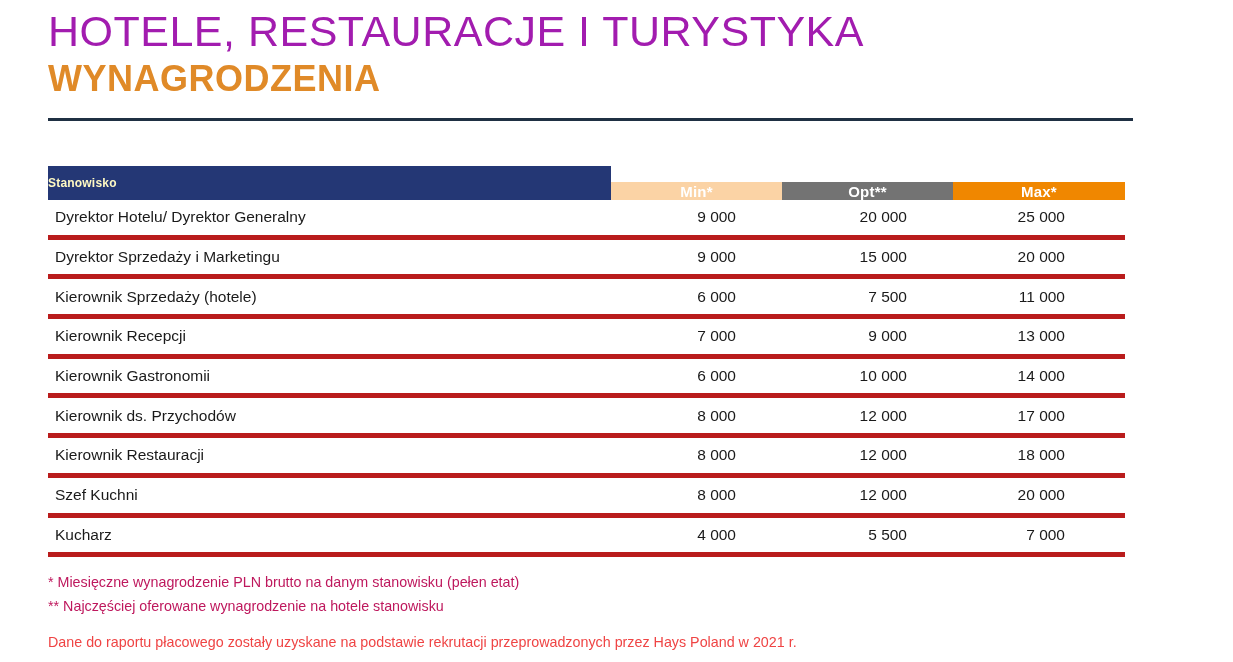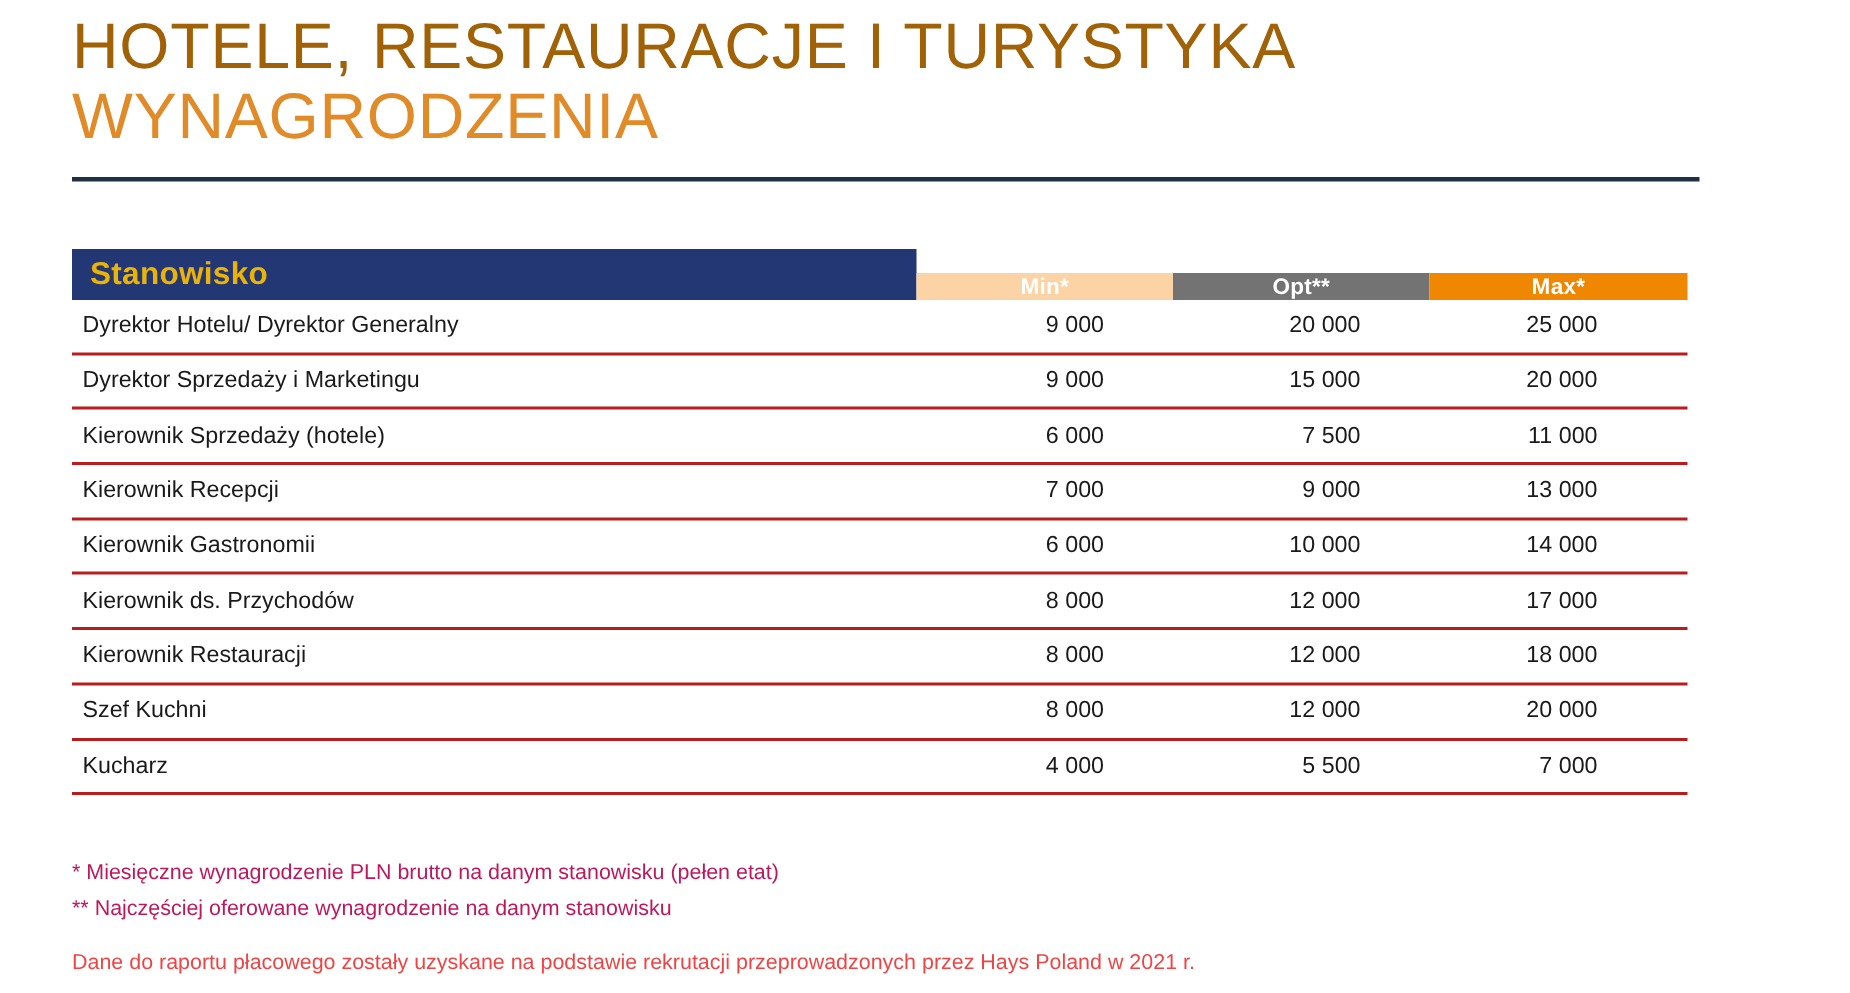--- a/index.html
+++ b/index.html
@@ -26,30 +26,30 @@
   .title-block {
     position: absolute;
     left: 48px;
     top: 8px;
     width: 1090px;
   }
   .title-line1 {
     font-size: 43px;
     line-height: 47px;
     letter-spacing: 0.5px;
-    color: #a16207;
+    color: #a21caf;
     font-weight: 400;
     white-space: nowrap;
   }
   .title-line2 {
-    font-size: 43px;
+    font-size: 36px;
     line-height: 47px;
     letter-spacing: 0.5px;
     color: #e08a28;
-    font-weight: 400;
+    font-weight: 700;
     white-space: nowrap;
   }
   .title-rule {
     position: absolute;
     left: 48px;
     top: 118px;
     width: 1085px;
     height: 3px;
     background: #1f3043;
   }
@@ -61,26 +61,25 @@
     top: 166px;
     width: 1077px;
   }
   .thead {
     display: flex;
     height: 34px;
   }
   .th-pos {
     flex: 0 0 563px;
     background: #243775;
-    color: #eab308;
-    font-size: 21px;
+    color: #fef9c3;
+    font-size: 12px;
     font-weight: bold;
     display: flex;
     align-items: center;
-    padding-left: 12px;
     box-sizing: border-box;
     letter-spacing: 0.2px;
   }
   .th-val {
     flex: 0 0 171px;
     display: flex;
     align-items: center;
     justify-content: center;
     color: #ffffff;
     font-size: 15px;
@@ -88,21 +87,21 @@
     letter-spacing: 0.2px;
     margin-top: 16px;
   }
   .th-min { background: #fbd3a5; }
   .th-opt { background: #737373; }
   .th-max { background: #f08700; flex: 0 0 172px; }
 
   .trow {
     display: flex;
     height: 34.7px;
-    border-bottom: 2px solid #b91c1c;
+    border-bottom: 5px solid #b91c1c;
     align-items: center;
   }
   .trow:first-of-type {
     border-top: none;
   }
   .td-pos {
     flex: 0 0 563px;
     padding-left: 7px;
     box-sizing: border-box;
     font-size: 15.5px;
@@ -222,18 +221,18 @@
       <div class="td-pos">Kucharz</div>
       <div class="td-val">4 000</div>
       <div class="td-val">5 500</div>
       <div class="td-val max">7 000</div>
     </div>
 
   </div>
 
   <div class="notes">
     <div class="note">* Miesięczne wynagrodzenie PLN brutto na danym stanowisku (pełen etat)</div>
-    <div class="note">** Najczęściej oferowane wynagrodzenie na danym stanowisku</div>
+    <div class="note">** Najczęściej oferowane wynagrodzenie na hotele stanowisku</div>
   </div>
 
   <div class="source">Dane do raportu płacowego zostały uzyskane na podstawie rekrutacji przeprowadzonych przez Hays Poland w 2021 r.</div>
 
 </div>
 
 </body></html>

